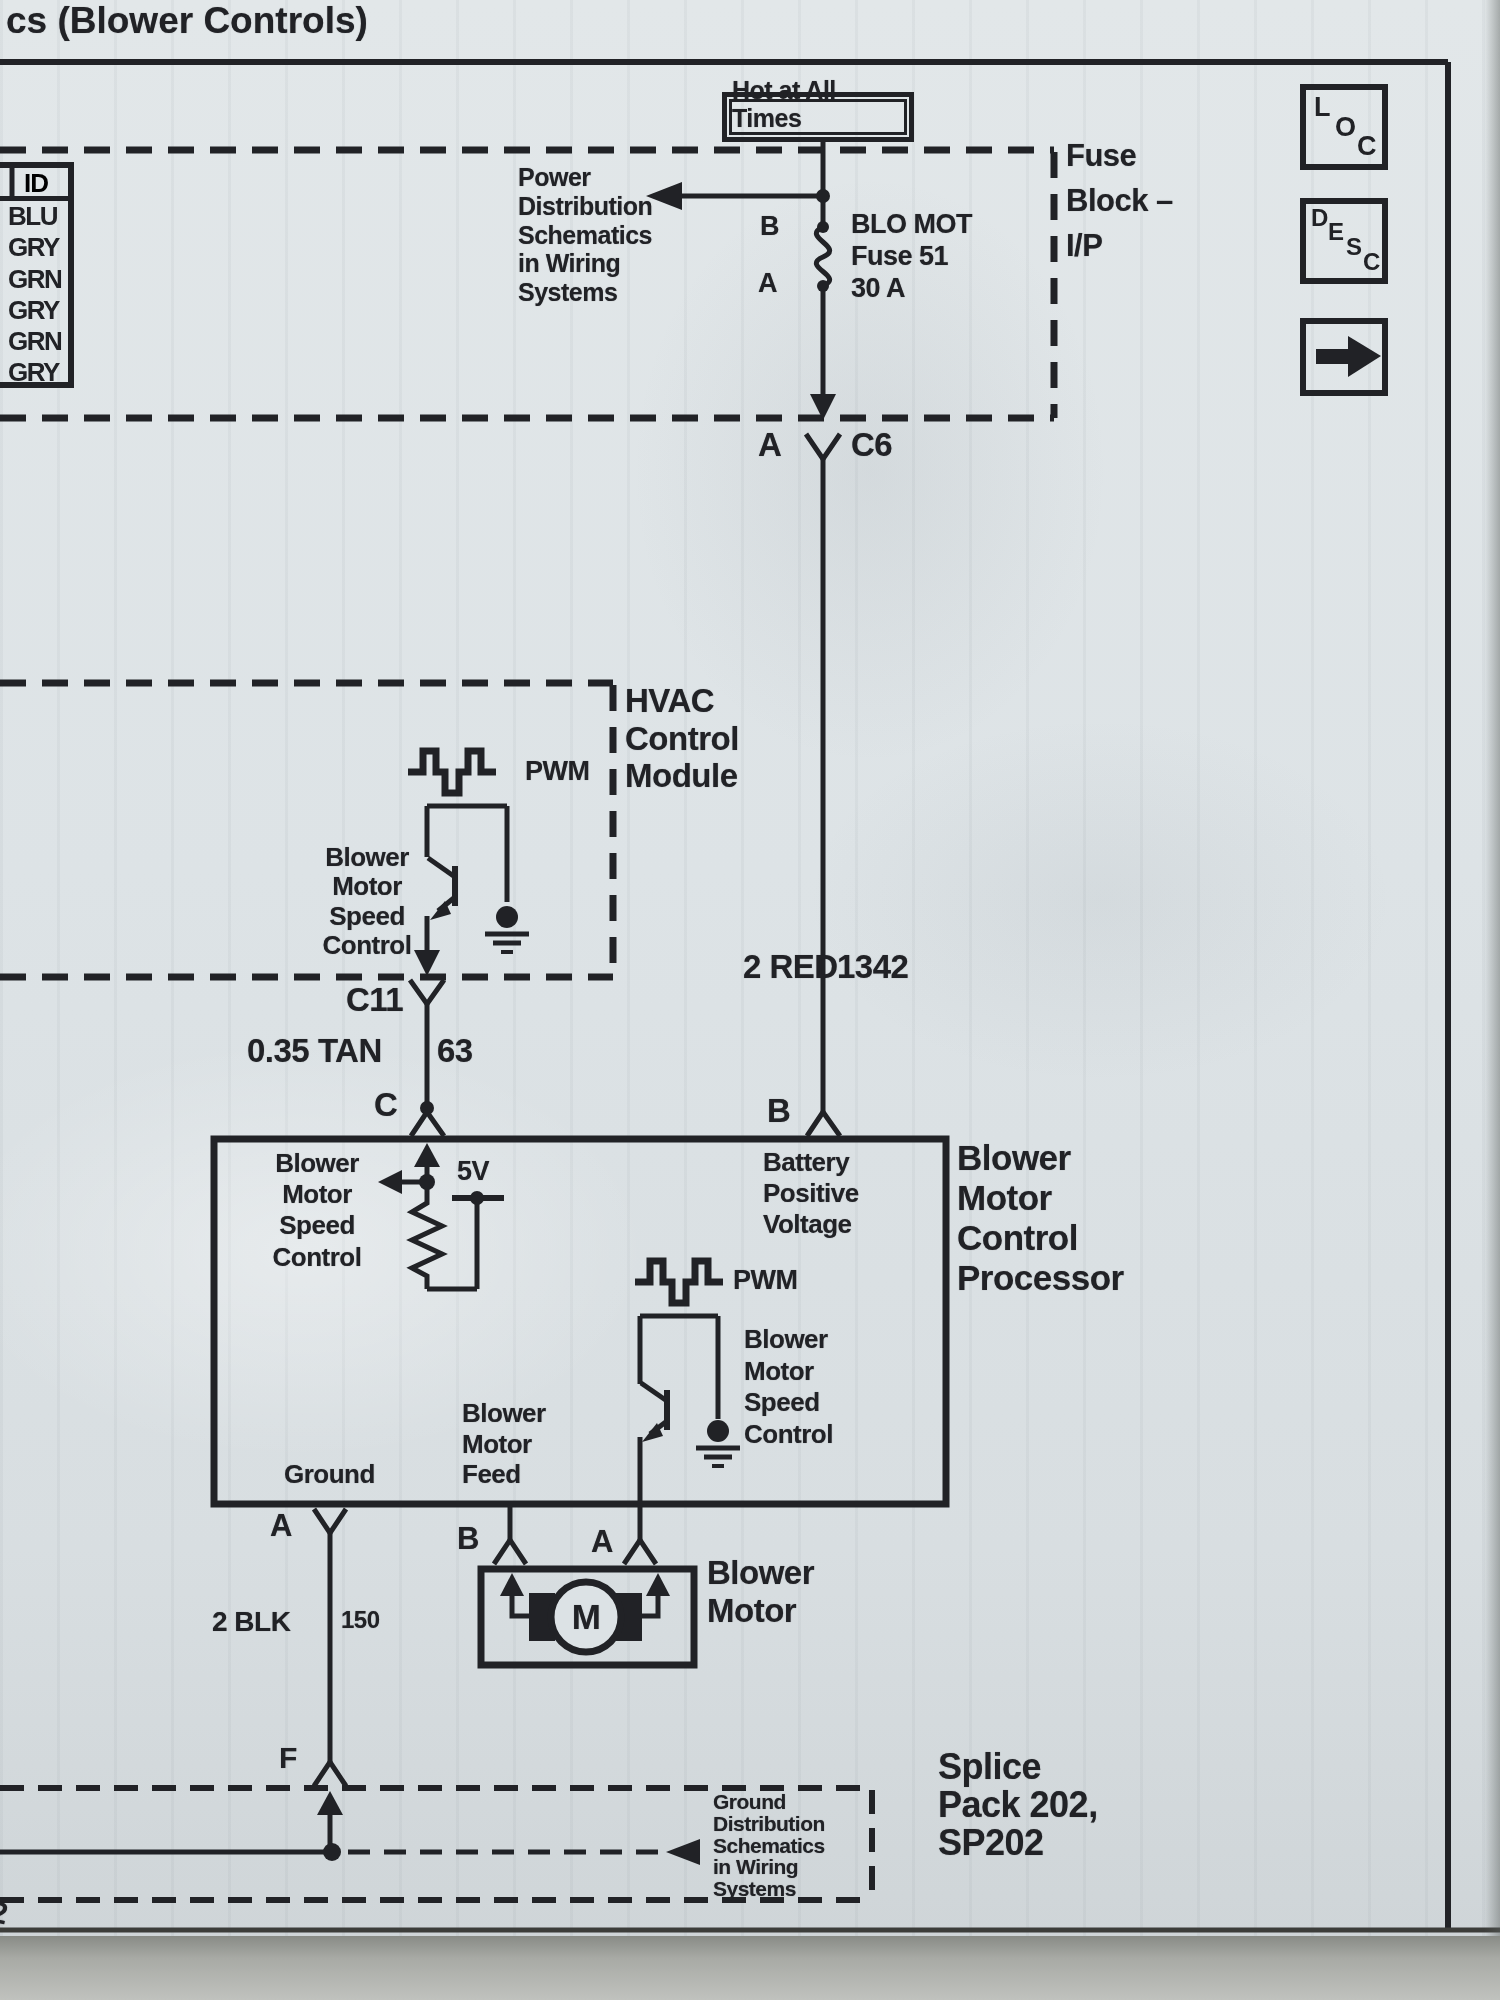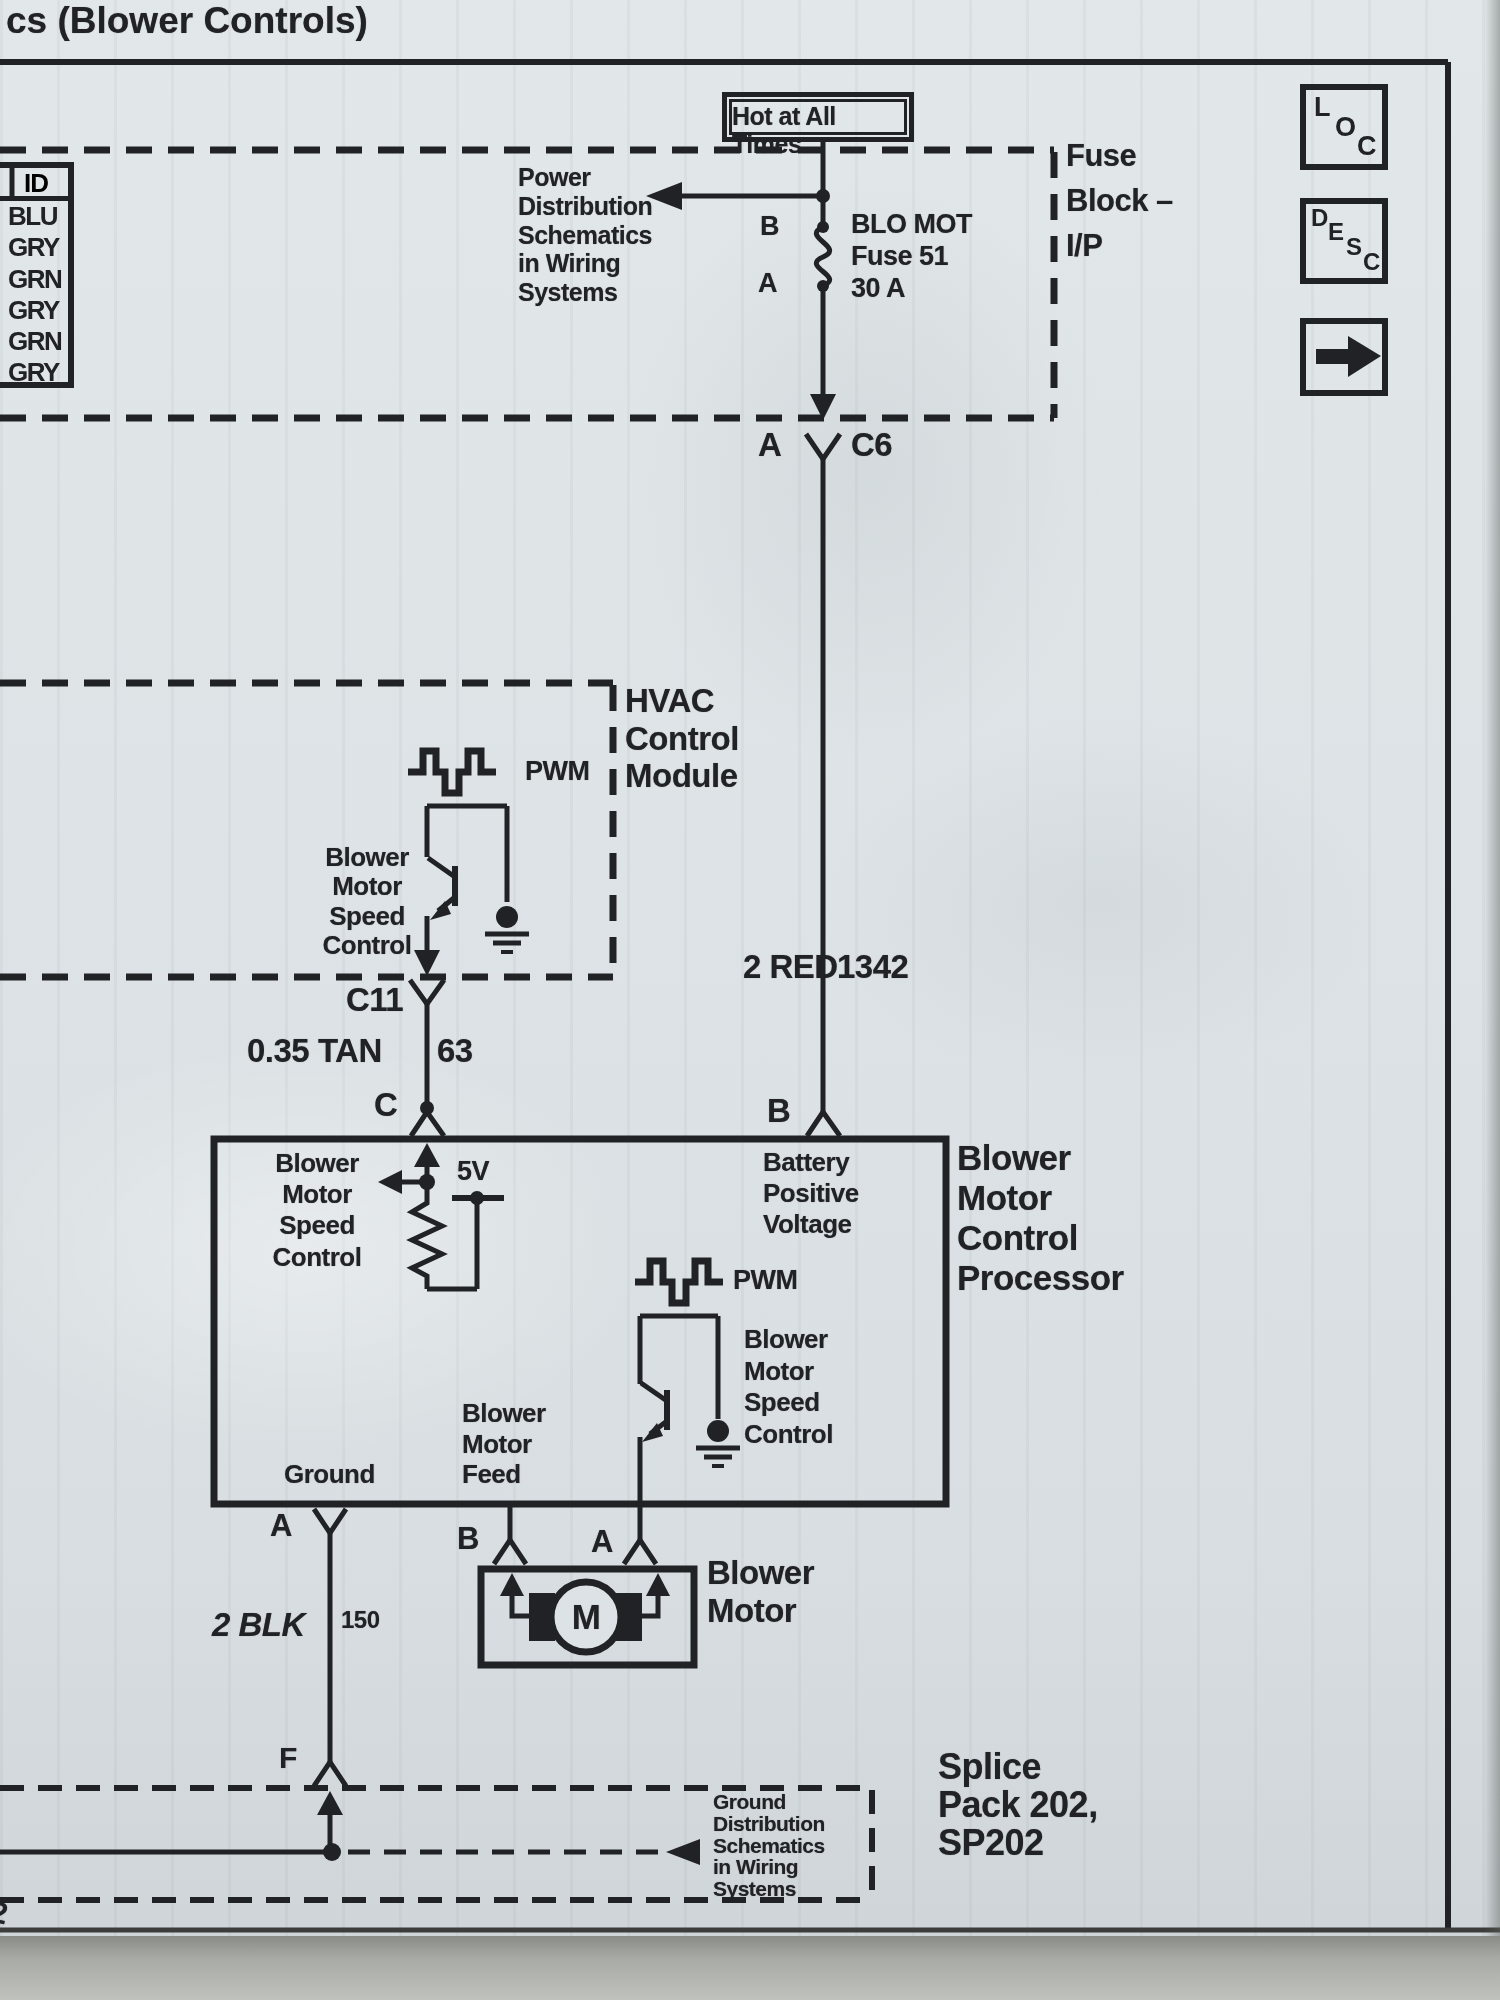--- a/index.html
+++ b/index.html
@@ -19,21 +19,21 @@
   #rightedge{position:absolute;top:0;left:1484px;width:16px;height:1936px;
     background:linear-gradient(90deg, rgba(90,95,92,0.0), rgba(90,95,92,0.45));}
   svg.wires{position:absolute;left:0;top:0;width:1500px;height:2000px;}
   .t{position:absolute;font-weight:bold;color:var(--ink);white-space:pre-line;
      line-height:1.13;letter-spacing:-0.5px;text-shadow:0 0 1px rgba(33,34,38,0.45);}
   .ctr{text-align:center;}
   
   #hotbox{position:absolute;left:722px;top:92px;width:192px;height:50px;
     border:5px solid var(--ink);box-sizing:border-box;padding:2px;}
   #hotbox .inner{border:3px solid var(--ink);width:100%;height:100%;box-sizing:border-box;
-    display:flex;align-items:flex-start;justify-content:center;}
+    display:flex;align-items:flex-end;justify-content:center;}
   
   #idtable{position:absolute;left:-44px;top:162px;width:118px;height:226px;
     border:6px solid var(--ink);box-sizing:border-box;}
   #idtable .hdr{height:33px;border-bottom:5px solid var(--ink);box-sizing:border-box;
     font-weight:bold;font-size:26px;line-height:30px;padding-left:62px;letter-spacing:-1px;}
   #idtable .row{height:31.3px;font-weight:bold;font-size:26px;line-height:31px;
     padding-left:46px;letter-spacing:-1.5px;color:var(--ink);}
   .cbx{position:absolute;left:1300px;width:88px;border:6px solid var(--ink);box-sizing:border-box;}
   .cbx span{position:absolute;font-weight:bold;color:var(--ink);}
 </style>
@@ -265,21 +265,21 @@
 Motor
 Speed
 Control</div>
   <div class="t" style="left:462px;top:1398px;font-size:26px;line-height:1.18;">Blower
 Motor
 Feed</div>
   <div class="t" style="left:284px;top:1460px;font-size:26px;">Ground</div>
   <div class="t" style="left:270px;top:1508px;font-size:31px;">A</div>
   <div class="t" style="left:457px;top:1521px;font-size:31px;">B</div>
   <div class="t" style="left:591px;top:1524px;font-size:31px;">A</div>
-  <div class="t" style="left:212px;top:1606px;font-size:33px;font-style:italic;">2 BLK</div>
+  <div class="t" style="left:212px;top:1606px;font-size:28px;">2 BLK</div>
   <div class="t" style="left:341px;top:1606px;font-size:24px;">150</div>
 
   <div class="t" style="left:566px;top:1597px;width:40px;font-size:35px;text-align:center;">M</div>
   <div class="t" style="left:707px;top:1554px;font-size:33px;line-height:1.16;">Blower
 Motor</div>
 
   <div class="t" style="left:279px;top:1741px;font-size:30px;">F</div>
   <div class="t" style="left:713px;top:1791px;font-size:21px;line-height:1.04;">Ground
 Distribution
 Schematics

